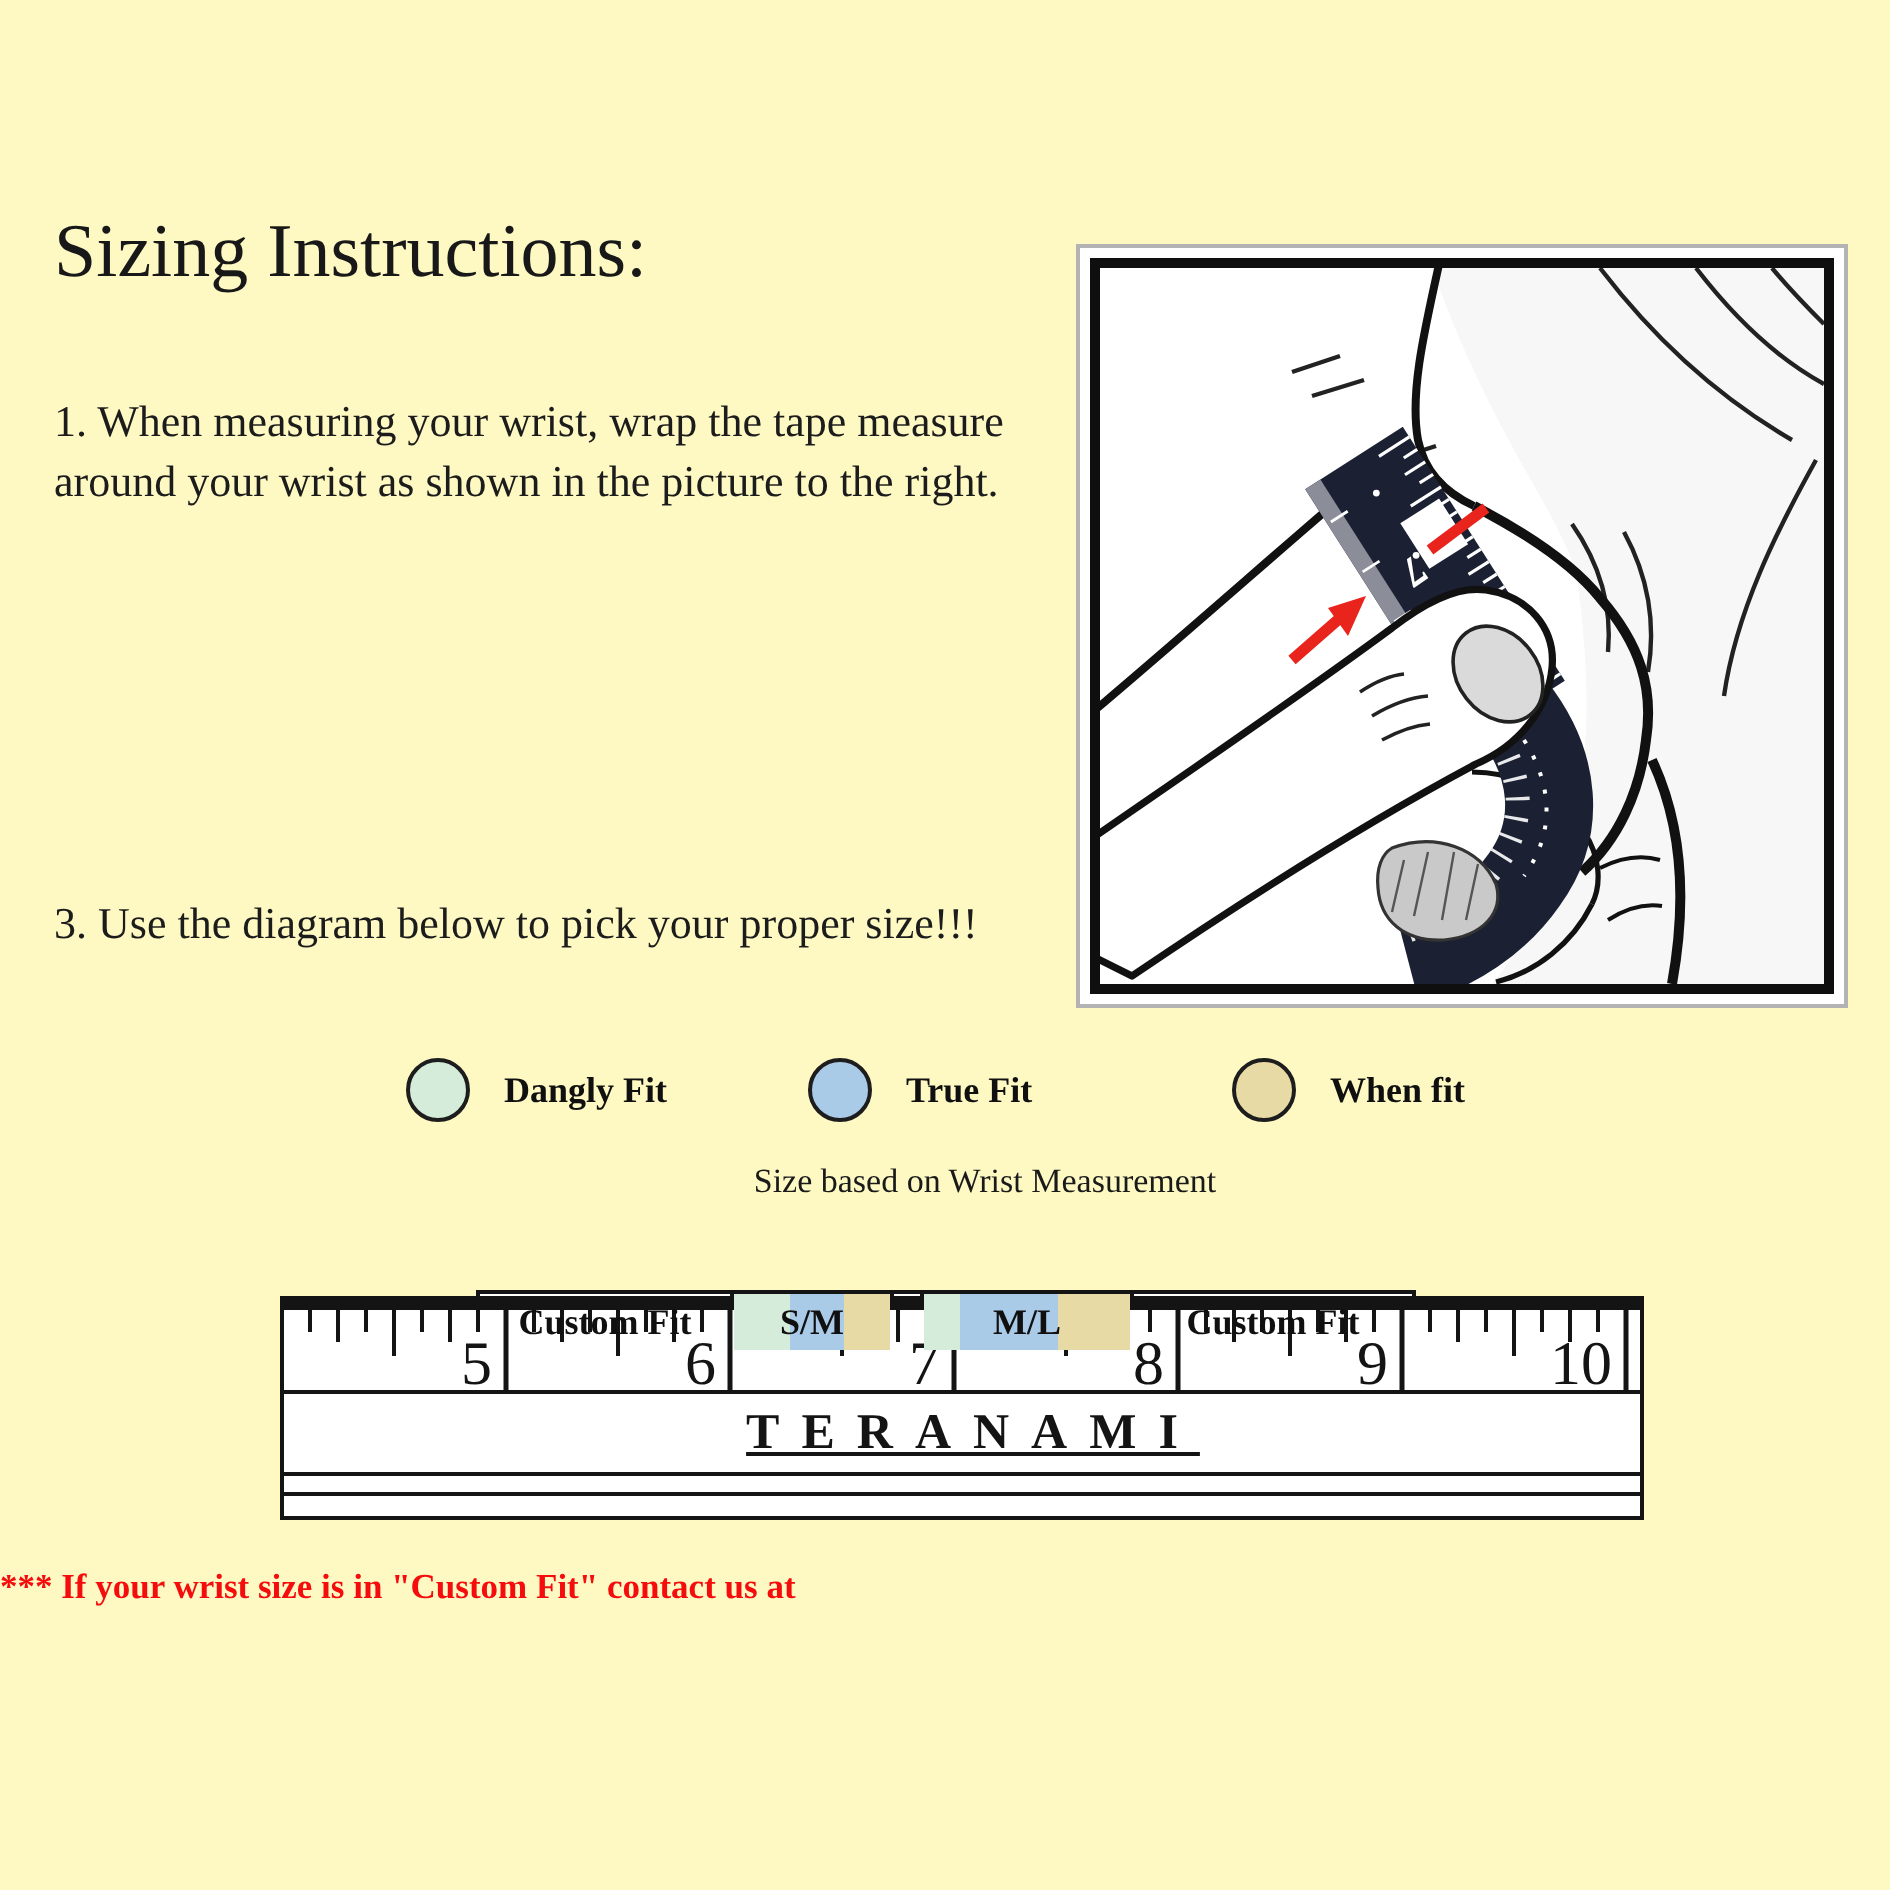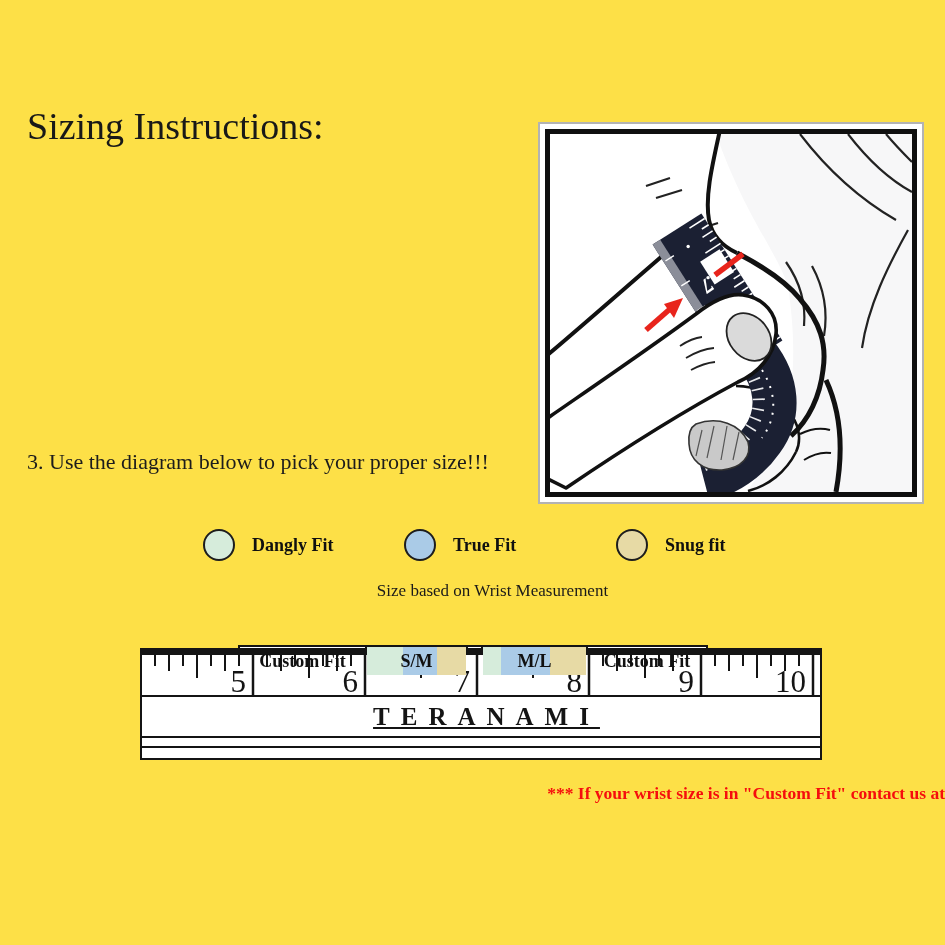--- a/index.html
+++ b/index.html
@@ -1,16 +1,16 @@
 <!DOCTYPE html>
 <html><head>
 <meta charset="utf-8">
 <style>
   html,body{margin:0;padding:0;background:#fff;}
-  .page{position:relative;width:945px;height:945px;background:#fde047;overflow:hidden;
+  .page{position:relative;width:945px;height:945px;background:#fef9c3;overflow:hidden;
         font-family:"Liberation Serif",serif;color:#161616;}
   .title{position:absolute;left:27px;top:104px;font-size:38px;font-weight:400;margin:0;
          letter-spacing:0px;color:#181818;}
   .step{position:absolute;left:27px;width:492px;font-size:22px;line-height:30px;margin:0;color:#1c1c1c;}
   .step1{top:196px;} .step2{top:321px;} .step3{top:447px;}
 
   
   .frame{position:absolute;left:538px;top:122px;width:386px;height:382px;box-sizing:border-box;
          border:2px solid #b3b3b3;padding:5px;background:#fff;}
   .frame-inner{width:100%;height:100%;box-sizing:border-box;border:5px solid #0f0f0f;background:#fff;}
@@ -23,47 +23,48 @@
   .legend-label{font-size:18px;font-weight:bold;color:#101010;}
 
   
   .chart-title{position:absolute;left:305px;top:581px;width:375px;text-align:center;
                font-size:17px;color:#1a1a1a;}
   .size-bar{position:absolute;left:238px;top:606px;width:470px;height:32px;box-sizing:border-box;
             border:2px solid #141414;display:flex;background:#fff;margin-top:39px;}
   .cell{position:relative;height:100%;box-sizing:border-box;display:flex;align-items:center;
         justify-content:center;}
   .cell + .cell{border-left:2px solid #141414;}
-  .cw1{width:125px;} .cw2{width:101px;align-items:center;} .cw3{width:15px;} .cw4{width:105px;} .cw5{flex:1;}
+  .cw1{width:125px;} .cw2{width:80px;align-items:center;} .cw3{width:15px;} .cw4{width:105px;} .cw5{flex:1;}
   .cell span{position:relative;z-index:2;font-size:18px;font-weight:bold;color:#101010;}
   .band{position:absolute;top:0;height:100%;z-index:1;}
   .sm-g{left:0;width:36%;} .sm-b{left:36%;width:35%;} .sm-t{left:71%;width:29%;}
   .ml-g{left:0;width:17%;} .ml-b{left:17%;width:48%;} .ml-t{left:65%;width:35%;}
 
   
   .ruler{position:absolute;left:140px;top:648px;width:682px;height:112px;box-sizing:border-box;
          border:2px solid #141414;background:#fff;display:flex;flex-direction:column;}
   .ruler-topbar{height:5px;background:#141414;}
   .ruler-line{height:2px;background:#141414;}
   .ruler-ticks{width:678px;height:40px;}
   .ruler-brand{height:39px;display:flex;align-items:center;justify-content:center;
                font-size:25px;font-weight:600;letter-spacing:11px;text-indent:11px;color:#141414;text-decoration:underline;}
   .strip1{height:8px;} .strip2{flex:1;}
 
   
-  .note{position:absolute;left:0;top:782px;width:945px;text-align:right;
+  .note{position:absolute;left:0;top:782px;width:945px;text-align:left;
         font-size:17.5px;font-weight:bold;line-height:23.5px;}
 </style>
 </head>
 <body>
 
 <div class="page">
 
   <h1 class="title">Sizing Instructions:</h1>
 
+  <p class="step step1">1. When measuring your wrist, wrap the tape measure around your wrist as shown in the picture to the right.</p>
   <p class="step step3">3. Use the diagram below to pick your proper size!!!</p>
 
   <div class="frame">
     <div class="frame-inner">
       <svg viewBox="0 0 362 358" width="362" height="358">
         <rect width="362" height="358" fill="#ffffff"></rect>
 
         <path d="M166 0 L362 0 L362 358 L196 358 C238 306 252 248 238 152 C226 116 196 84 166 0 Z" fill="#f7f7f8"></path>
 
         <g stroke="#222" stroke-width="2.2" fill="none">
@@ -157,21 +158,21 @@
   <div class="legend-item li1">
     <div class="swatch" style="background: rgb(214, 236, 219);"></div>
     <div class="legend-label">Dangly Fit</div>
   </div>
   <div class="legend-item li2">
     <div class="swatch" style="background: rgb(170, 203, 231);"></div>
     <div class="legend-label">True Fit</div>
   </div>
   <div class="legend-item li3">
     <div class="swatch" style="background: rgb(231, 218, 165);"></div>
-    <div class="legend-label">Snug fit</div>
+    <div class="legend-label">When fit</div>
   </div>
 
   <div class="chart-title">Size based on Wrist Measurement</div>
   <div class="size-bar">
     <div class="cell cw1">
       <span>Custom Fit</span>
     </div>
     <div class="cell cw2">
       <i class="band sm-g" style="background: rgb(214, 236, 219);"></i>
       <i class="band sm-b" style="background: rgb(170, 203, 231);"></i>

